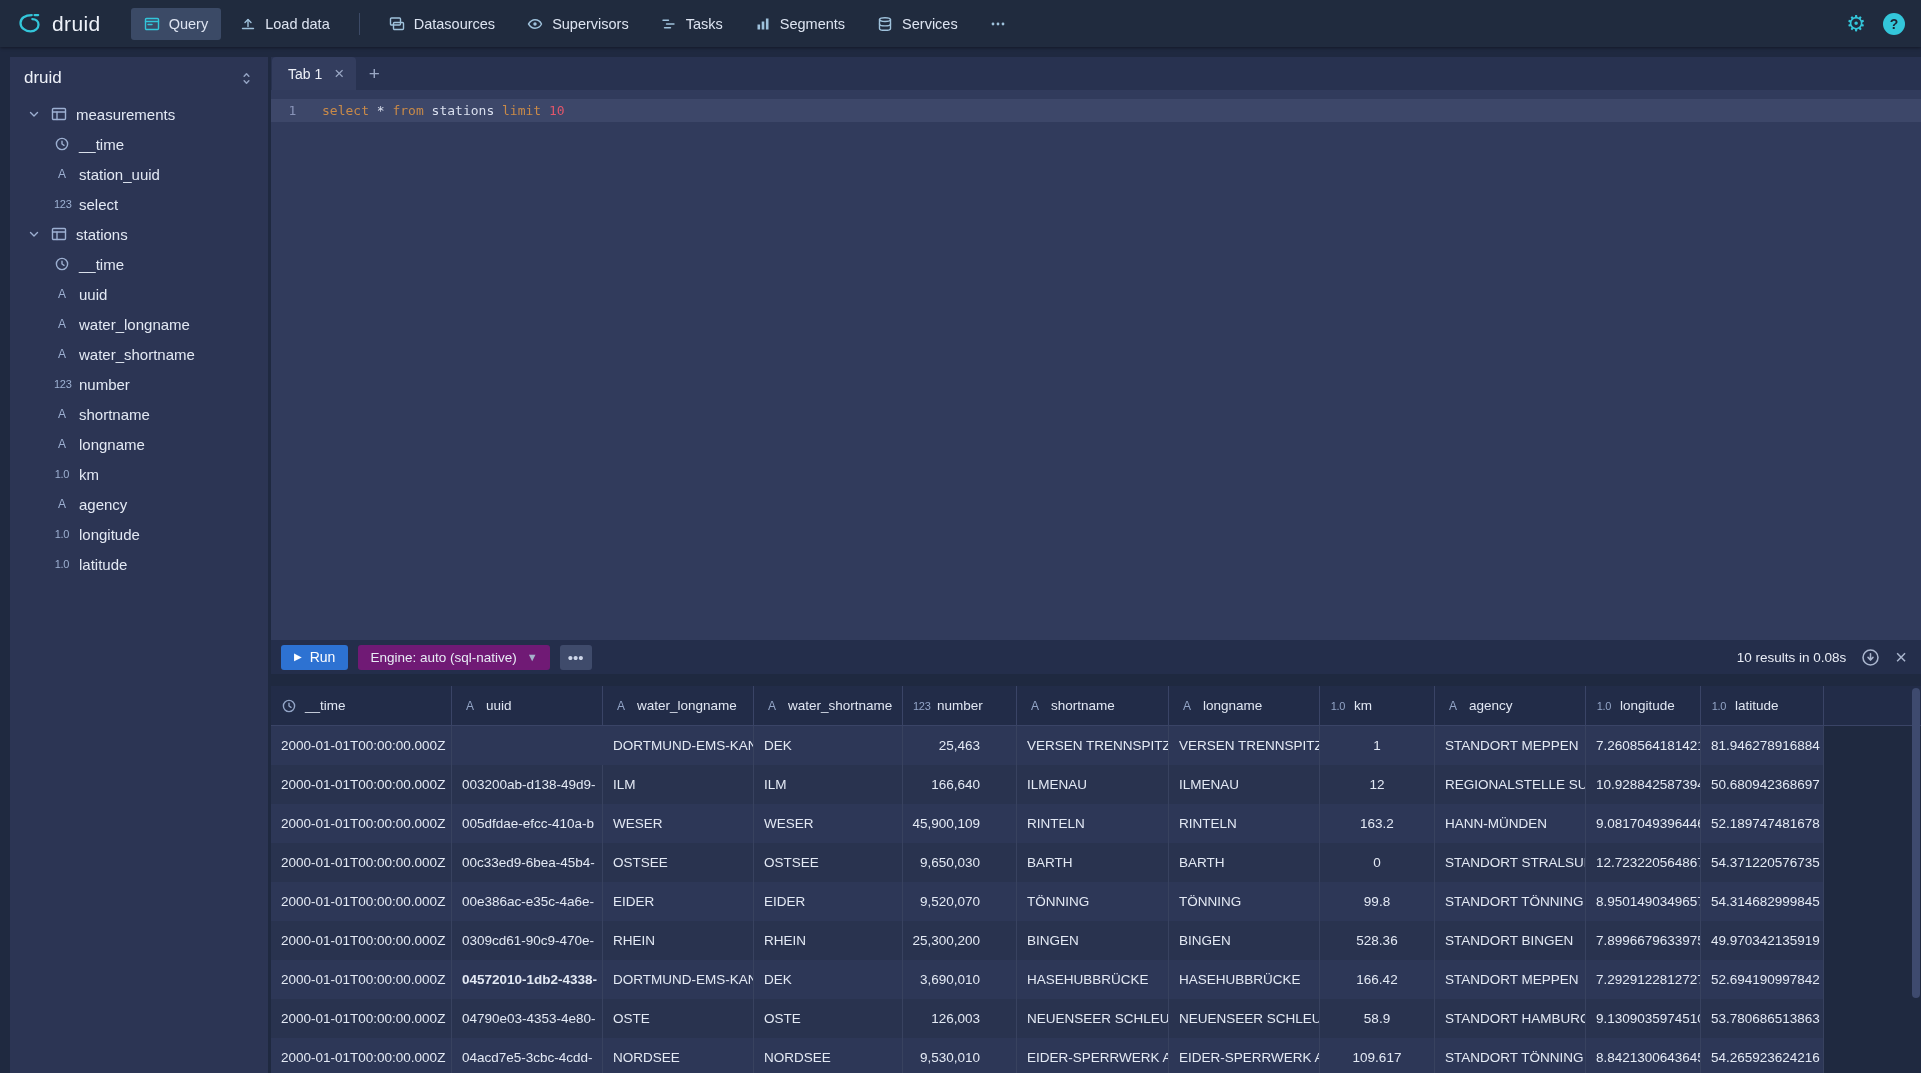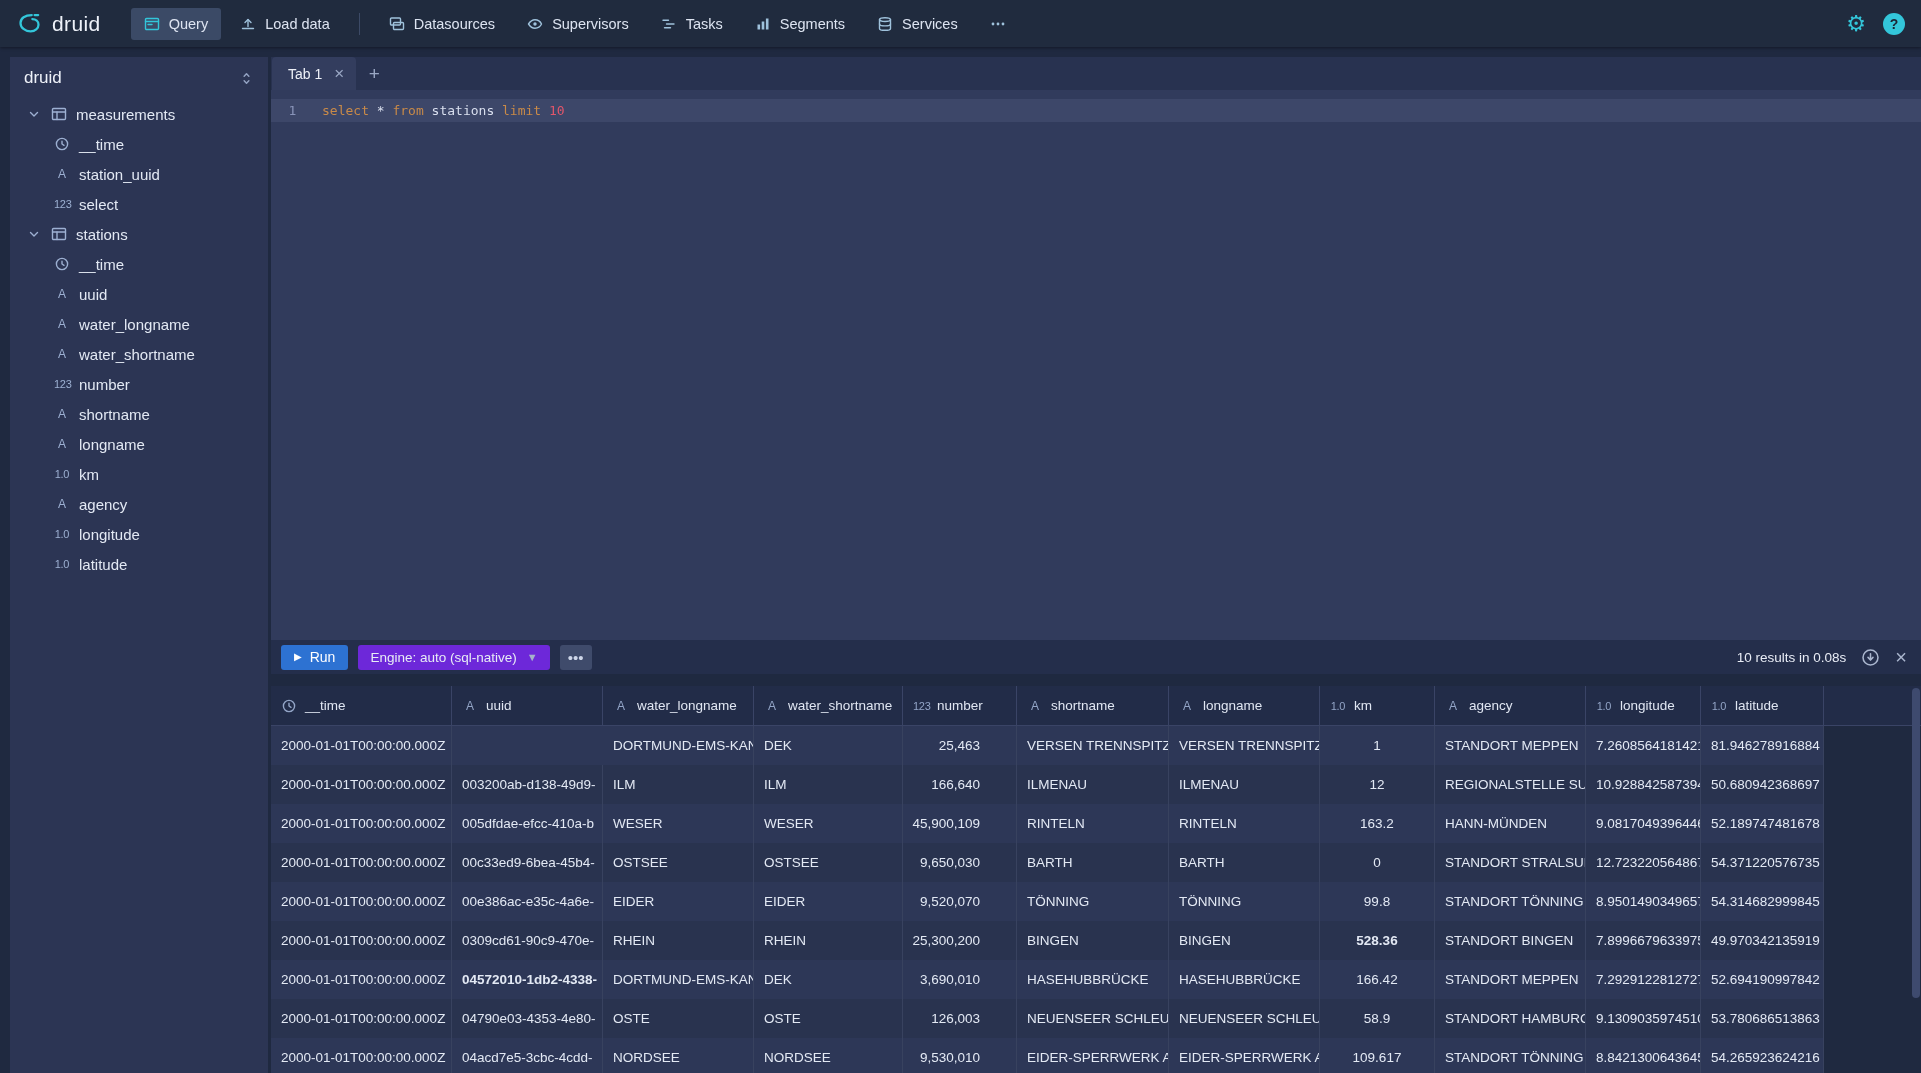--- a/index.html
+++ b/index.html
@@ -54,21 +54,21 @@
   .gutter{flex:0 0 43px;text-align:center;color:#8893b8;font-size:13px;}
   .code{padding-left:8px;font-size:13px;white-space:pre;}
   .tok-keyword{color:var(--kw);}
   .tok-plain,.tok-op{color:#d9dfee;}
   .tok-number{color:var(--num);}
 
   
   .runbar{flex:0 0 34px;background:#242e4b;display:flex;align-items:center;padding:0 10px;gap:10px;}
   .run-btn{height:25px;display:flex;align-items:center;gap:8px;background:var(--run-blue);color:#fff;border:none;border-radius:3px;padding:0 13px;font-size:14px;font-family:inherit;cursor:pointer;}
   .play-icon{font-size:10px;line-height:1;}
-  .engine-btn{height:25px;display:flex;align-items:center;gap:10px;background:#6d28d9;color:#e8ecf5;border:none;border-radius:3px;padding:0 12px;font-size:13.5px;font-family:inherit;cursor:pointer;}
+  .engine-btn{height:25px;display:flex;align-items:center;gap:10px;background:#701a75;color:#e8ecf5;border:none;border-radius:3px;padding:0 12px;font-size:13.5px;font-family:inherit;cursor:pointer;}
   .caret-down{color:#a5b1cb;font-size:11px;}
   .more-btn{height:25px;width:32px;background:#3f4b6b;border:none;border-radius:3px;color:#cdd6e8;font-size:15px;cursor:pointer;line-height:1;}
   .run-right{margin-left:auto;display:flex;align-items:center;gap:15px;padding-right:4px;}
   .results-summary{font-size:13.5px;color:#e8ecf5;}
   .download-ic{color:#aab6ce;cursor:pointer;display:inline-flex;}
   .close-results{color:#aab6ce;font-size:20px;cursor:pointer;line-height:1;}
 
   
   .results{flex:1;margin-top:12px;position:relative;overflow:hidden;background:var(--page);}
   .thead{display:flex;height:40px;background:#222c48;border-bottom:1px solid #3a4466;}
@@ -454,21 +454,21 @@
             <div class="td" style="width: 123px;">54.314682999845</div>
           </div>
           <div class="tr">
             <div class="td" style="width: 181px;">2000-01-01T00:00:00.000Z</div>
             <div class="td" style="width: 151px;">0309cd61-90c9-470e-</div>
             <div class="td" style="width: 151px;">RHEIN</div>
             <div class="td" style="width: 149px;">RHEIN</div>
             <div class="td align-right" style="width: 114px;">25,300,200</div>
             <div class="td" style="width: 152px;">BINGEN</div>
             <div class="td" style="width: 151px;">BINGEN</div>
-            <div class="td align-center" style="width: 115px; font-weight: bold;">528.36</div>
+            <div class="td align-center" style="width: 115px;">528.36</div>
             <div class="td" style="width: 151px;">STANDORT BINGEN</div>
             <div class="td" style="width: 115px;">7.8996679633975</div>
             <div class="td" style="width: 123px;">49.970342135919</div>
           </div>
           <div class="tr">
             <div class="td" style="width: 181px;">2000-01-01T00:00:00.000Z</div>
             <div class="td" style="width: 151px; font-weight: bold;">04572010-1db2-4338-</div>
             <div class="td" style="width: 151px;">DORTMUND-EMS-KANAL</div>
             <div class="td" style="width: 149px;">DEK</div>
             <div class="td align-right" style="width: 114px;">3,690,010</div>

